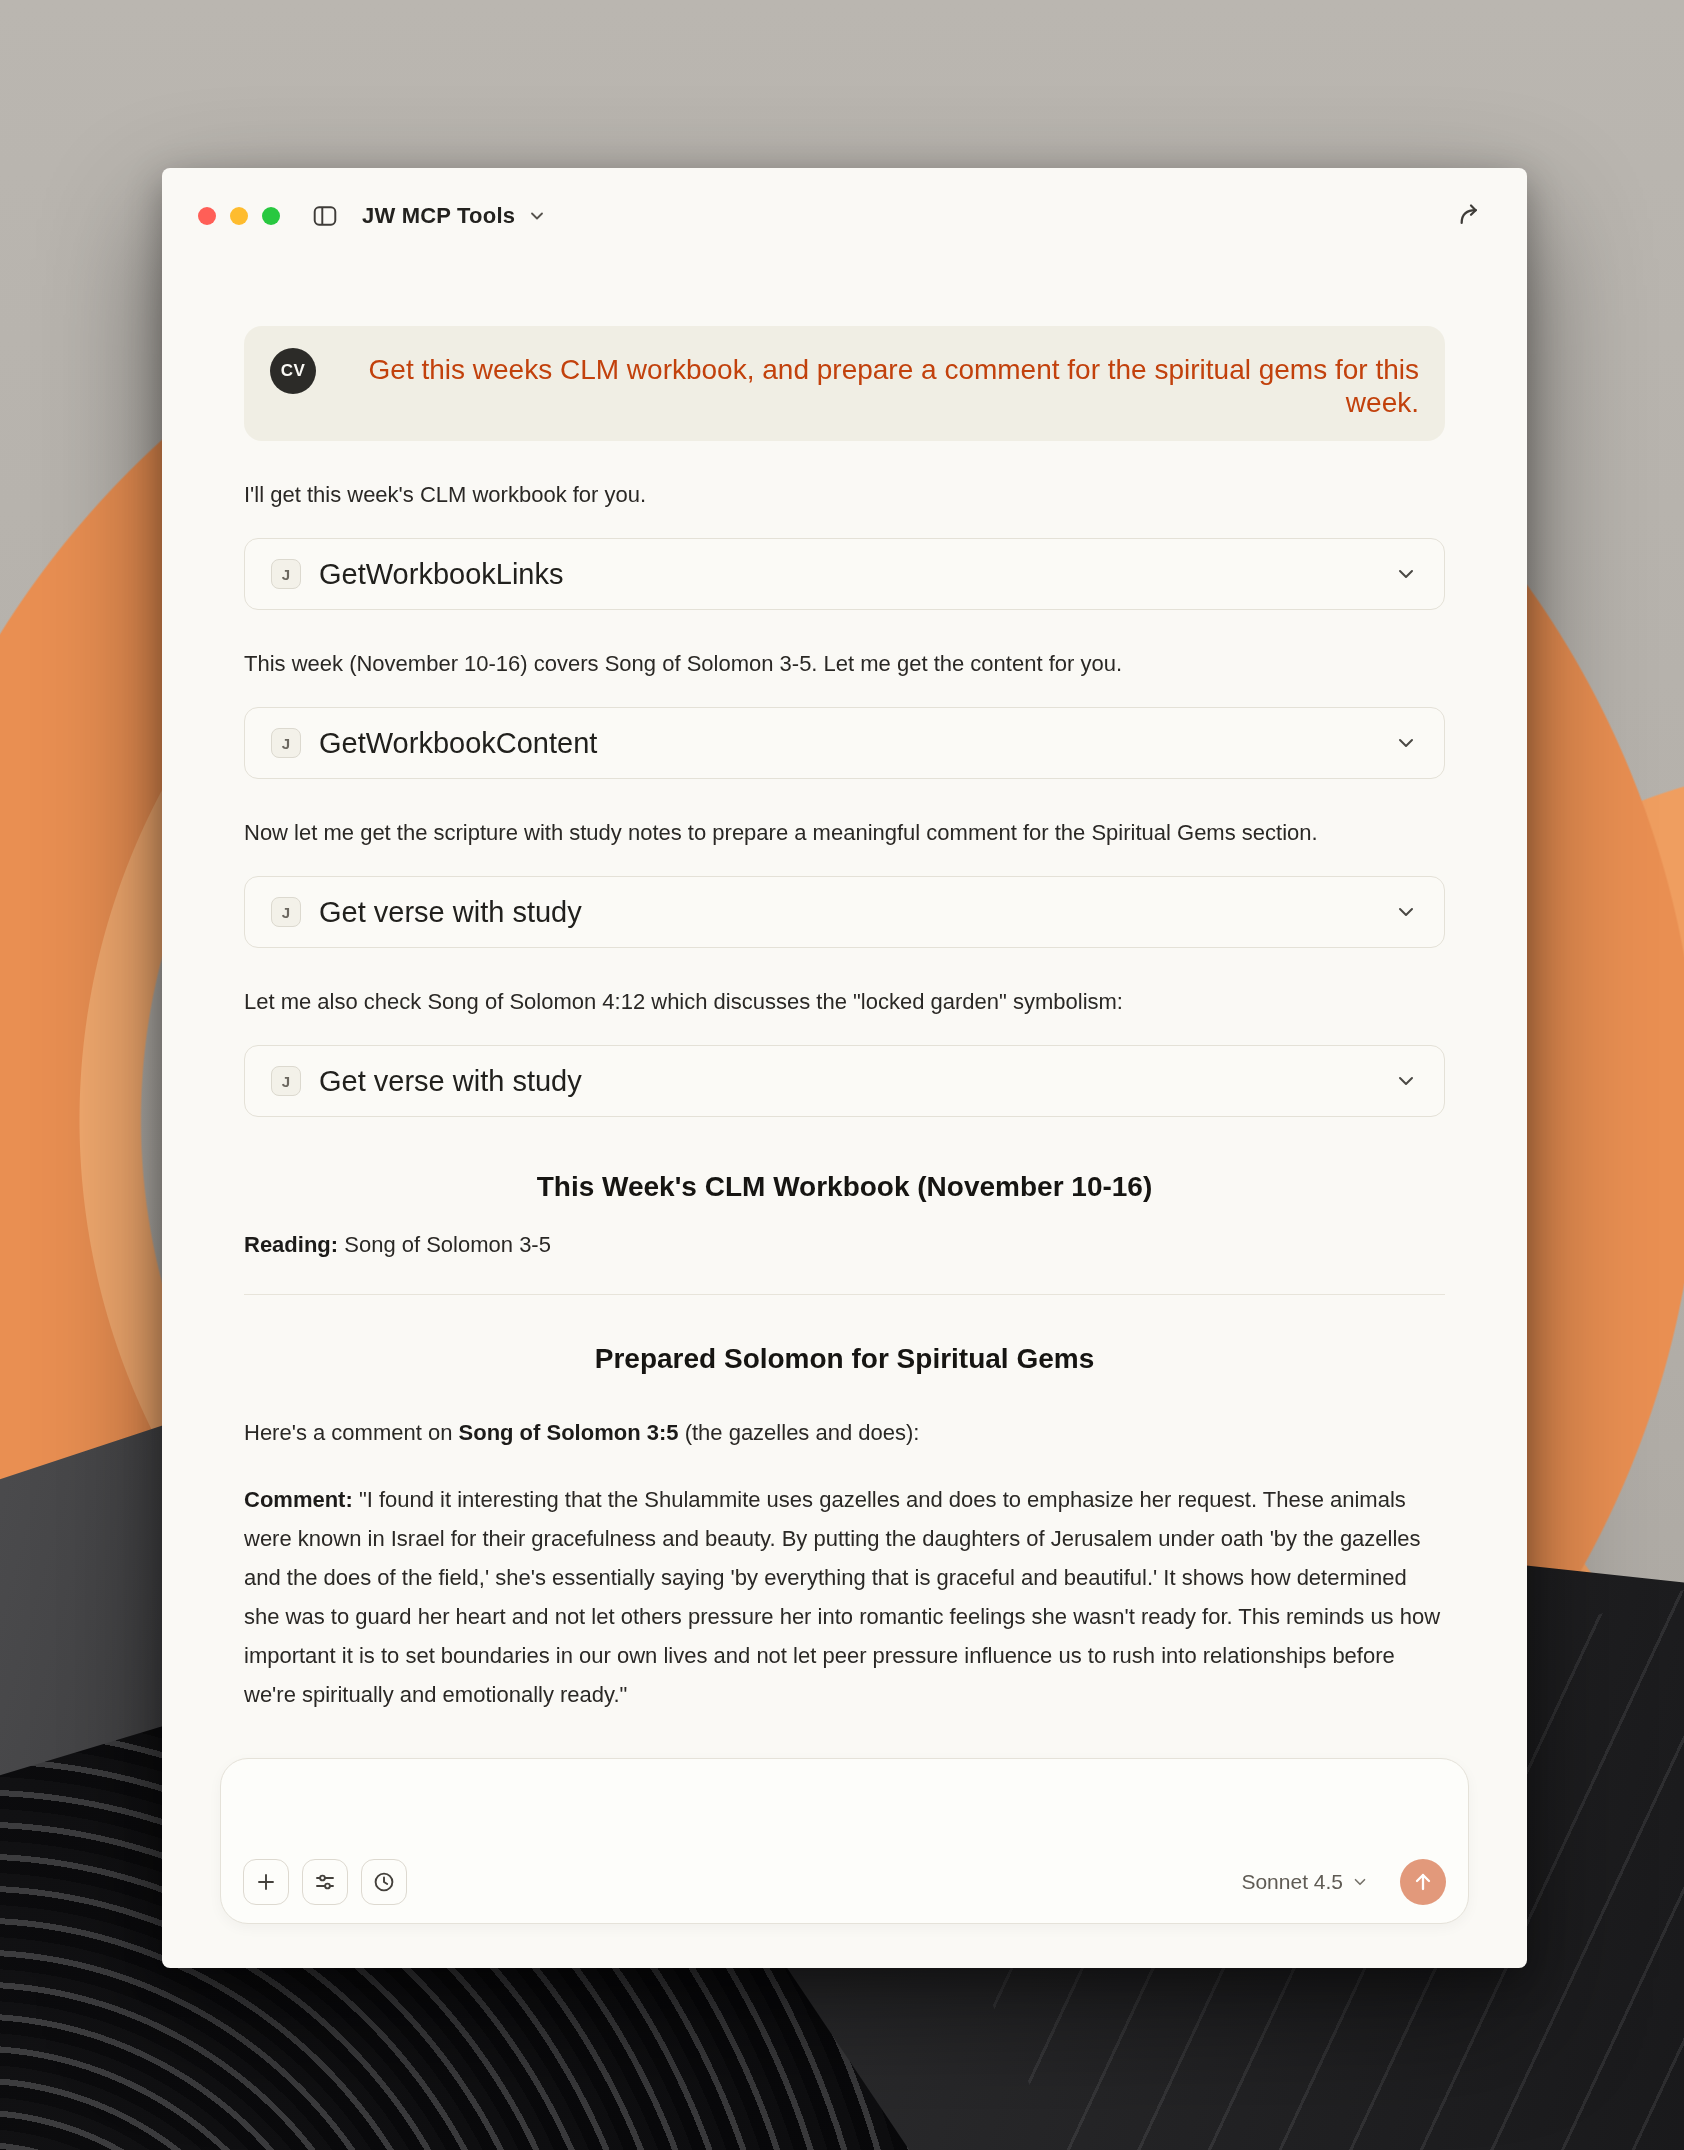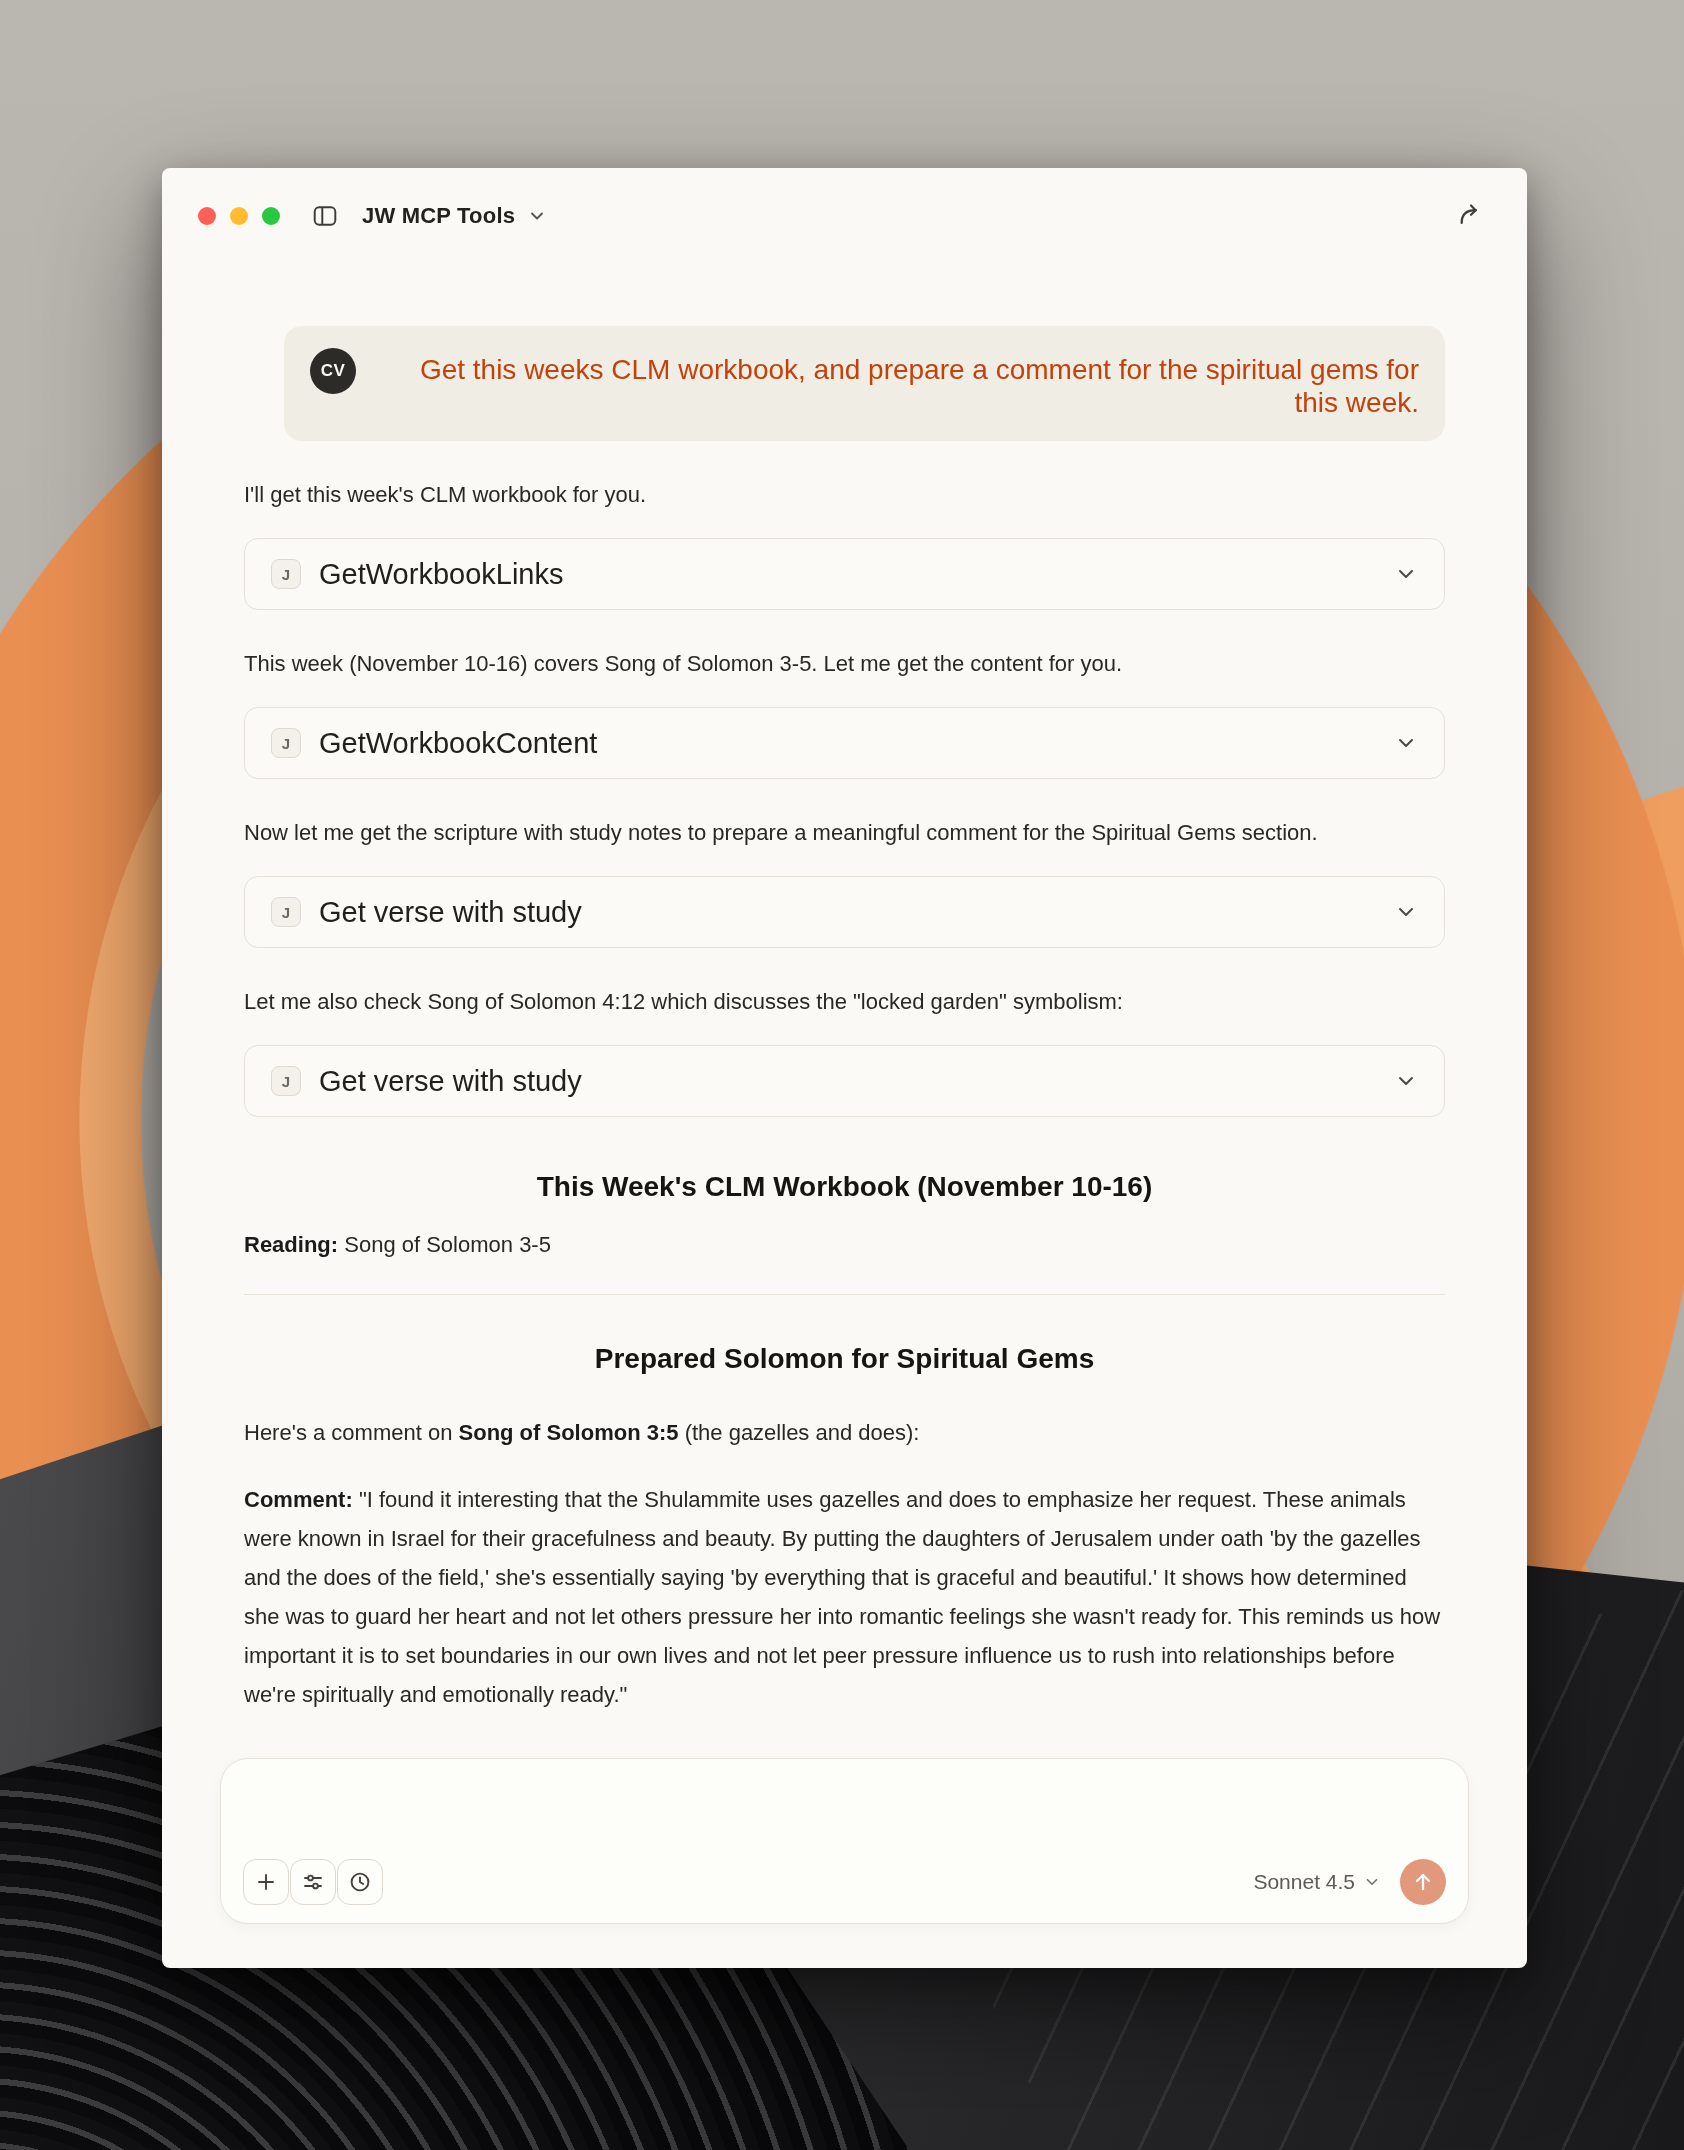--- a/index.html
+++ b/index.html
@@ -61,21 +61,21 @@
   .sidebar-toggle { margin-left:26px; }
   .tb-title { margin-left:18px; font-size:22px; font-weight:700; color:#23221f; letter-spacing:.2px; }
   .title-chev { margin-left:6px; }
   .share-btn { margin-left:auto; }
 
   
   .chat { position:absolute; top:96px; left:0; right:0; bottom:232px;
     padding:62px 82px 0 82px; overflow:hidden; }
 
   .bubble { background:#f0eee4; border-radius:18px; padding:22px 26px;
-    display:flex; gap:20px; align-items:flex-start;margin-left:40px; }
+    display:flex; gap:20px; align-items:flex-start; }
   .avatar { flex:0 0 auto; width:46px; height:46px; border-radius:50%;
     background:#2c2b28; color:#faf9f5; font-size:17px; font-weight:700;
     display:flex; align-items:center; justify-content:center; letter-spacing:.5px; }
   .bubble-text { font-size:28px; line-height:33px; color:#c2410c; padding-top:5px;text-align:right; }
 
   .msg { font-size:22px; line-height:39px; color:#2a2825; margin-top:34px; }
   .msg b { color:#1c1b19; }
 
   .tool-card { margin-top:24px; height:72px; border:1.5px solid #e4e1d7;
     border-radius:14px; background:#fbfaf6; display:flex; align-items:center;
@@ -95,21 +95,21 @@
   .end-divider { border:none; border-top:1.5px solid #edeae1; margin-top:36px; }
 
   
   .composer { position:absolute; left:58px; right:58px; bottom:44px; height:166px;
     background:#fdfdfa; border:1.5px solid #e5e2d9; border-radius:28px;
     box-shadow:0 4px 14px rgba(0,0,0,.04); }
   .composer textarea { position:absolute; top:18px; left:26px; right:26px; height:54px;
     border:none; background:transparent; resize:none; outline:none;
     font-family:"Liberation Sans", sans-serif; font-size:22px; color:#2a2825; }
   .composer-row { position:absolute; left:22px; right:22px; bottom:18px;
-    display:flex; align-items:center; gap:1px; }
+    display:flex; align-items:center; gap:13px; }
   .c-btn { width:46px; height:46px; border-radius:13px; border:1.5px solid #ddd9d0;
     background:#fdfdfa; display:flex; align-items:center; justify-content:center; cursor:pointer; }
   .model-select { margin-left:auto; display:flex; align-items:center; gap:8px;
     background:none; border:none; cursor:pointer; padding:8px 10px; border-radius:10px; }
   .model-label { font-size:21px; color:#5f5b54; }
   .send-btn { width:46px; height:46px; border-radius:50%; border:none;
     background:#e2997b; display:flex; align-items:center; justify-content:center;
     cursor:pointer; margin-left:8px; }
 
   svg { display:block; }

